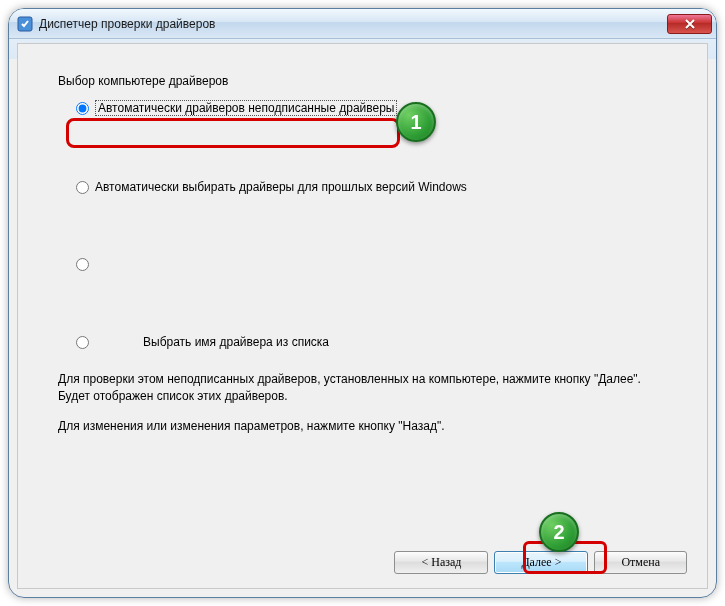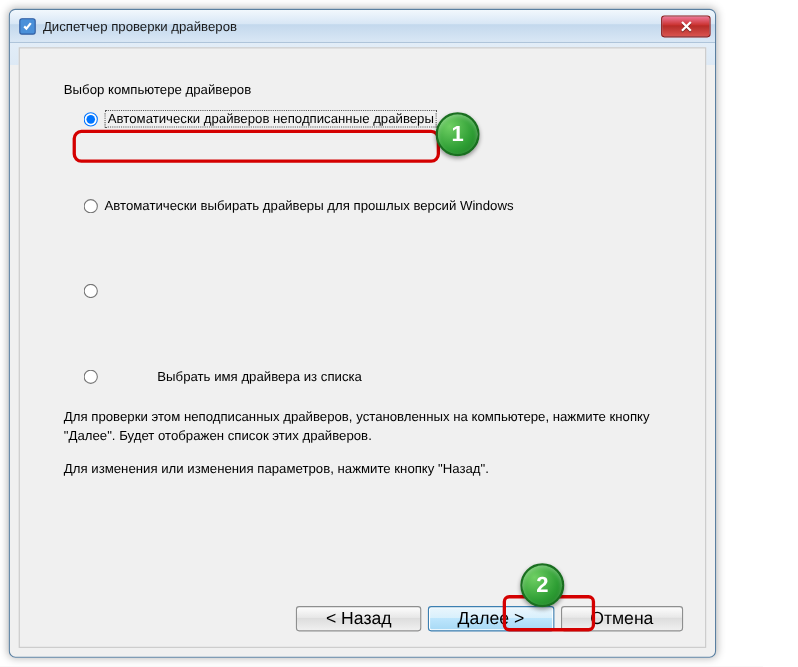--- a/index.html
+++ b/index.html
@@ -6,24 +6,24 @@
   body {
     margin: 0;
     padding: 8px;
     background: #fff;
     font-family: "Segoe UI", Tahoma, sans-serif;
     font-size: 12px;
     width: 725px;
     height: 606px;
   }
   .window {
-    width: 643px;
+    width: 709px;
     height: 590px;
     border: 1px solid #5a7fa0;
-    border-radius: 6px;
+    border-radius: 16px;
     background: linear-gradient(to bottom, #eaf3fb 0%, #dde9f5 50px, #f0f0f0 50px, #f0f0f0 100%);
     box-shadow: 0 0 8px rgba(0,0,0,0.3);
     position: relative;
     overflow: hidden;
   }
   .titlebar {
     height: 30px;
     background: linear-gradient(to bottom, #f2f8fd 0%, #d7e6f5 45%, #c3d8ed 46%, #d9e7f5 100%);
     border-bottom: 1px solid #a9bfd6;
     display: flex;
@@ -104,22 +104,22 @@
     right: 20px;
     display: flex;
     gap: 6px;
   }
   .btn {
     min-width: 78px;
     height: 23px;
     background: linear-gradient(to bottom, #fdfdfd, #e7e7e7 45%, #dcdcdc 46%, #f0f0f0);
     border: 1px solid #8e8f8f;
     border-radius: 3px;
-    font-family: Liberation Sans, sans-serif;
-    font-size: 16px;
+    font-family: Liberation Serif, serif;
+    font-size: 12px;
     cursor: pointer;
     padding: 0 26px;
   }
   .btn.focused {
     border: 1px solid #3c7fb1;
     background: linear-gradient(to bottom, #eaf6fd, #d9f0fc 45%, #bee6fd 46%, #a7d9f5);
     box-shadow: inset 0 0 0 1px #fff;
   }
   
   .callout {

